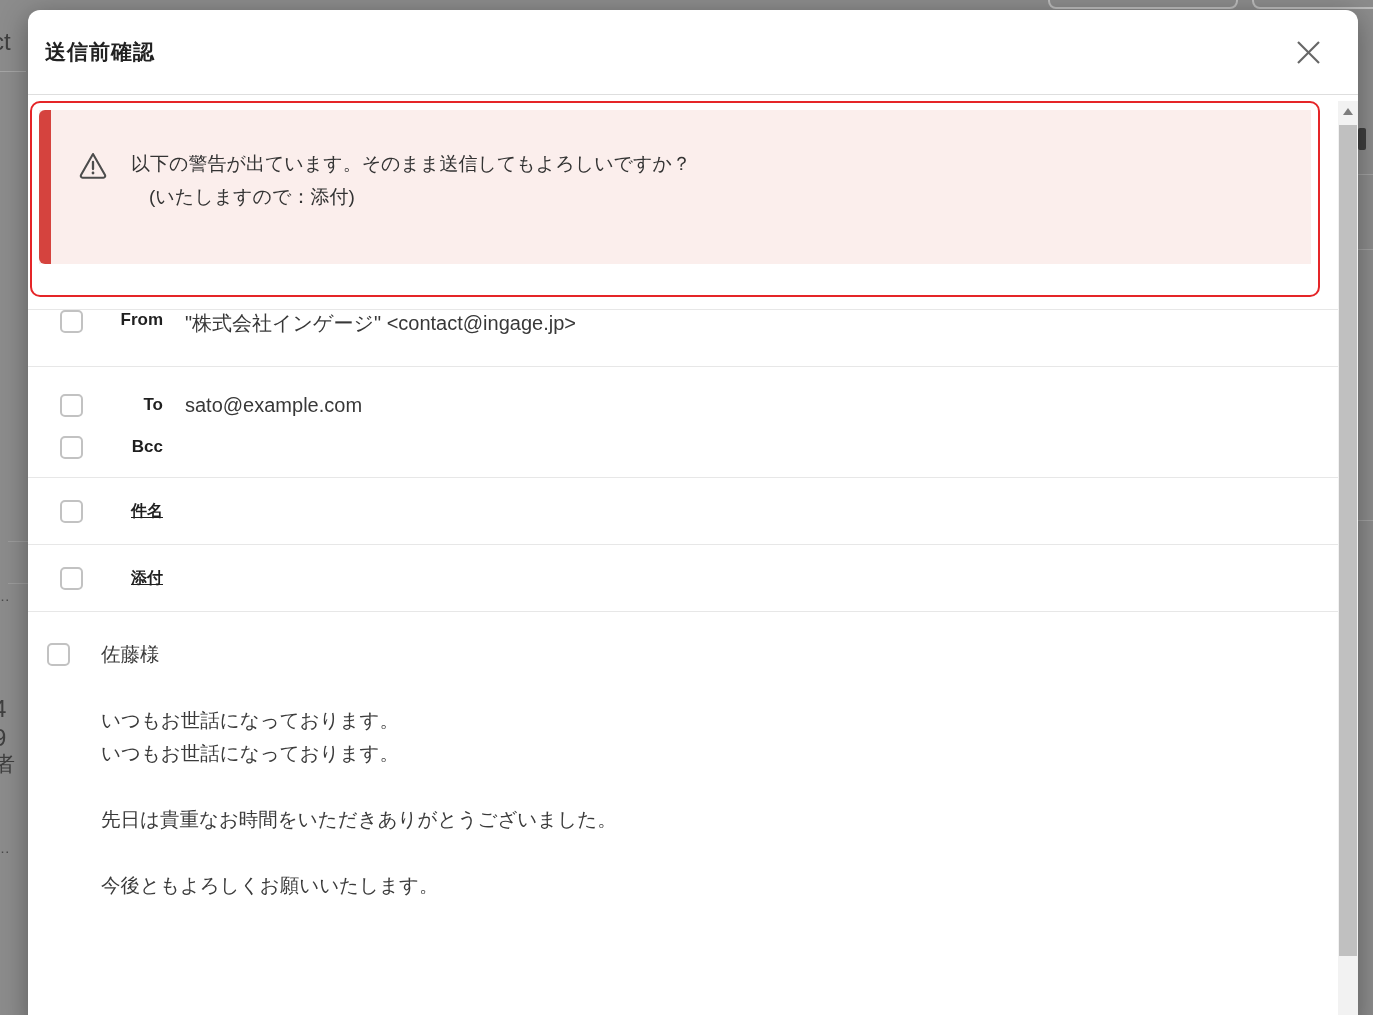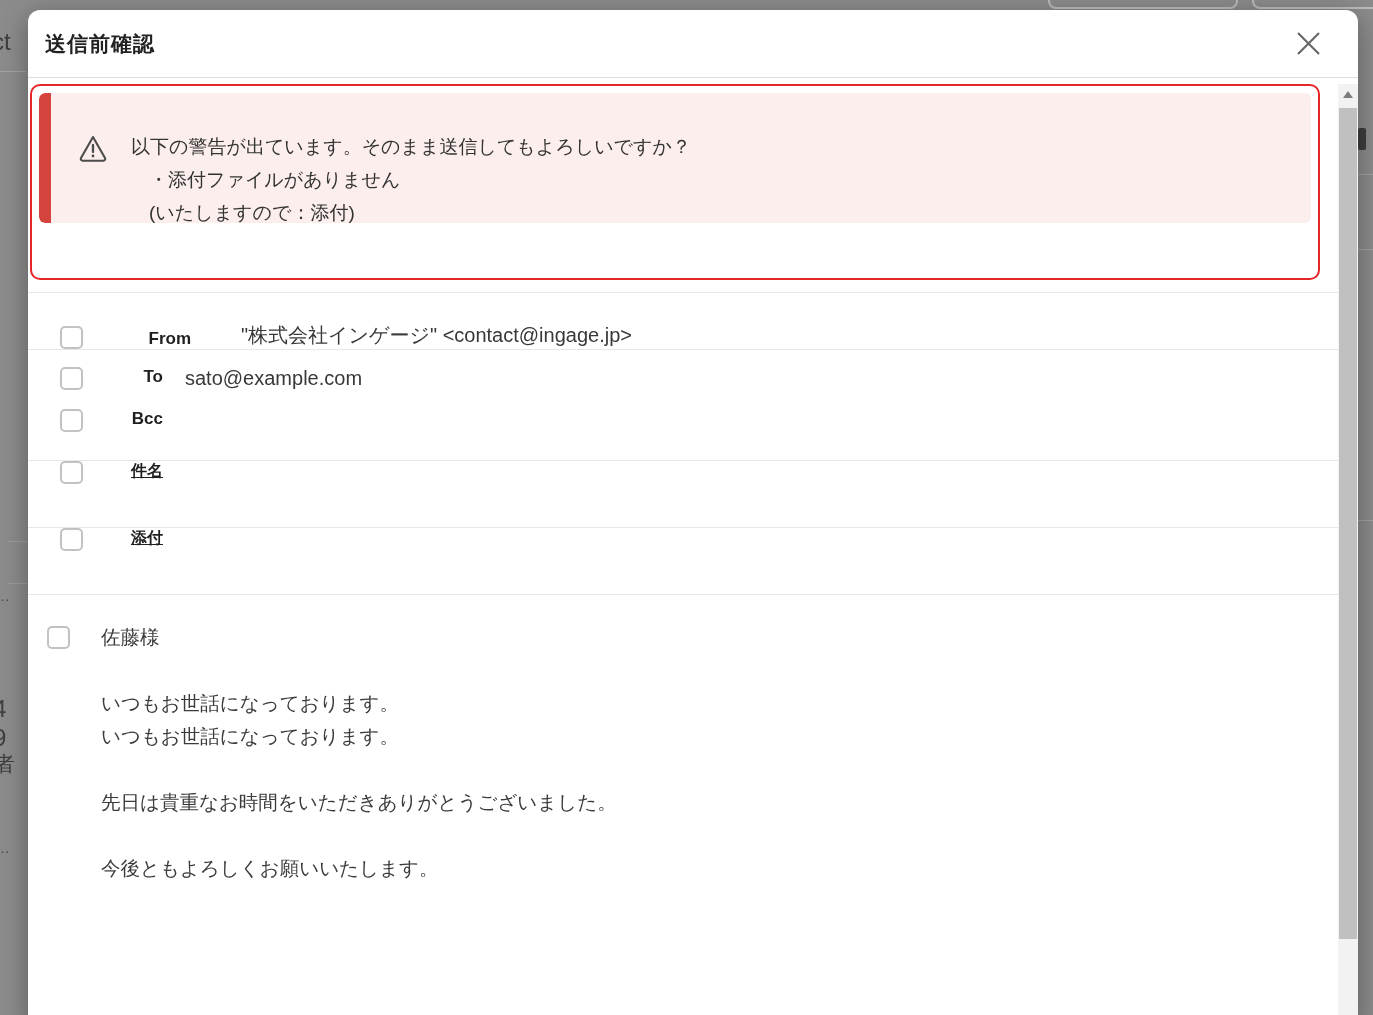--- a/index.html
+++ b/index.html
@@ -33,66 +33,66 @@
   .ghost-btn.g2 { left:1252px; width:146px; }
 
   
   .modal {
     position:absolute; left:28px; top:10px; width:1330px; height:1020px;
     background:#fff; border-radius:12px;
     box-shadow:0 6px 28px rgba(0,0,0,.35);
     overflow:hidden;
   }
   .modal-header {
-    height:68px; display:flex; align-items:center;
+    height:85px; display:flex; align-items:center;
     padding:0 33px 0 17px;
     border-bottom:1px solid #dedede;
   }
   .modal-title { font-size:21px; font-weight:700; color:#222; letter-spacing:1px; }
   .close-btn {
     margin-left:auto; width:34px; height:34px; border:none; background:transparent;
     cursor:pointer; display:flex; align-items:center; justify-content:center; padding:0;
   }
   .modal-body { position:relative; height:933px; }
   .content { margin-right:20px; }
 
   
   .warning-outer {
     margin:6px 18px 0 2px; height:196px;
     border:2px solid #e52528; border-radius:10px; padding:7px;
   }
   .warning-inner {
-    position:relative; height:130px; background:#fbeeec; border-radius:6px;
+    position:relative; height:154px; background:#fbeeec; border-radius:0;
     padding:37px 20px 0 92px; overflow:hidden;
   }
   .warning-bar {
     position:absolute; left:0; top:0; bottom:0; width:12px;
     background:#d5433e; border-radius:6px 0 0 6px;
   }
   .warning-icon { position:absolute; left:39px; top:40px; width:30px; height:30px; }
   .warning-text { font-size:19px; line-height:33px; color:#333; }
   .warning-text .indent { margin-left:18px; }
 
   
   .section { border-bottom:1px solid #e7e7e7; }
-  .frow { display:flex; padding-left:32px; }
+  .frow { display:flex; align-items:center; padding-left:32px; }
   .cb {
     flex:0 0 auto; width:23px; height:23px;
     border:2px solid #c2c2c2; border-radius:5px; background:#fff;
     cursor:pointer;
   }
   .flabel {
     width:80px; text-align:right; font-weight:700; font-size:17px; color:#1f1f1f;
     flex:0 0 auto;
   }
   .flabel.sm { font-size:16px;text-decoration:underline; }
   .fvalue { margin-left:22px; font-size:20px; color:#383838; white-space:nowrap; }
 
   .sec-from { margin-top:12px; border-top:1px solid #e7e7e7; height:58px; }
-  .sec-from .frow { height:100%; align-items:flex-end;gap:28px; }
+  .sec-from .frow { height:100%; align-items:flex-start; }
   .sec-recipients { padding:17px 0 9px; }
   .sec-recipients .frow { height:42px; }
   .sec-subject { height:67px; }
   .sec-subject .frow { height:100%; }
   .sec-attach { height:67px; }
   .sec-attach .frow { height:100%; }
 
   
   .sec-mailbody { padding:26px 0 60px; border-bottom:none; }
   .sec-mailbody .frow { align-items:flex-start;padding-left:19px; }
@@ -160,21 +160,20 @@
           <div class="warning-bar"></div>
           <span class="warning-icon">
             <svg width="30" height="30" viewBox="0 0 30 30">
               <path d="M15 4 L27 25 a1.8 1.8 0 0 1 -1.6 2.7 H4.6 A1.8 1.8 0 0 1 3 25 Z" fill="none" stroke="#4c4c4c" stroke-width="2.1" stroke-linejoin="round"></path>
               <line x1="15" y1="12" x2="15" y2="19" stroke="#4c4c4c" stroke-width="2.3" stroke-linecap="round"></line>
               <circle cx="15" cy="23" r="1.4" fill="#4c4c4c"></circle>
             </svg>
           </span>
           <div class="warning-text">
             <div>以下の警告が出ています。そのまま送信してもよろしいですか？</div>
-            <div class="indent">・添付ファイルがありません</div>
             <div class="indent">(いたしますので：添付)</div>
           </div>
         </div>
       </div>
 
       <div class="section sec-from">
         <div class="frow">
           <span class="cb" role="checkbox" aria-checked="false"></span>
           <span class="flabel">From</span>
           <span class="fvalue">"株式会社インゲージ" &lt;contact@ingage.jp&gt;</span>

